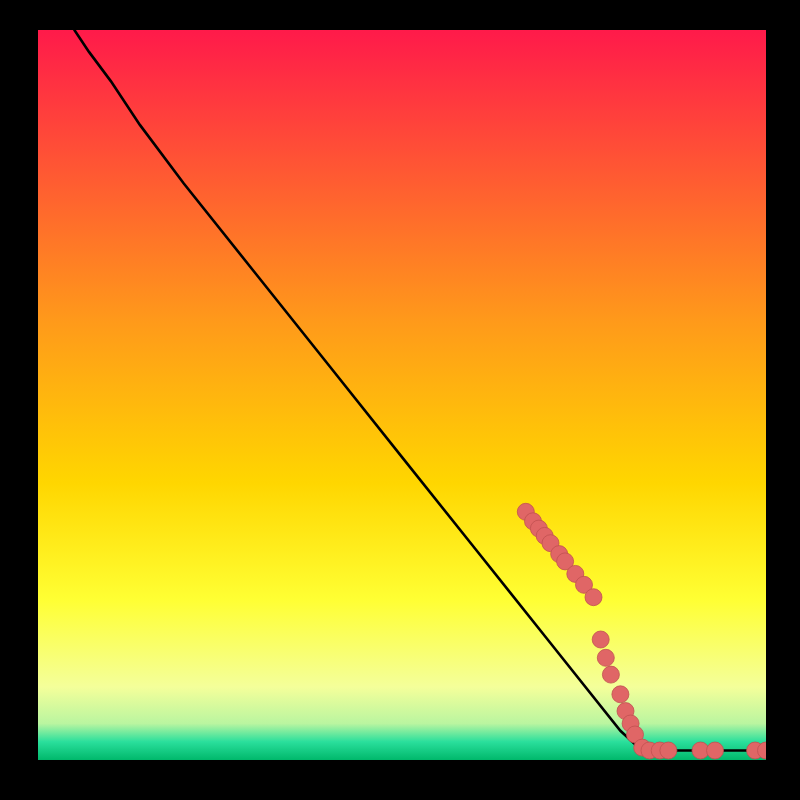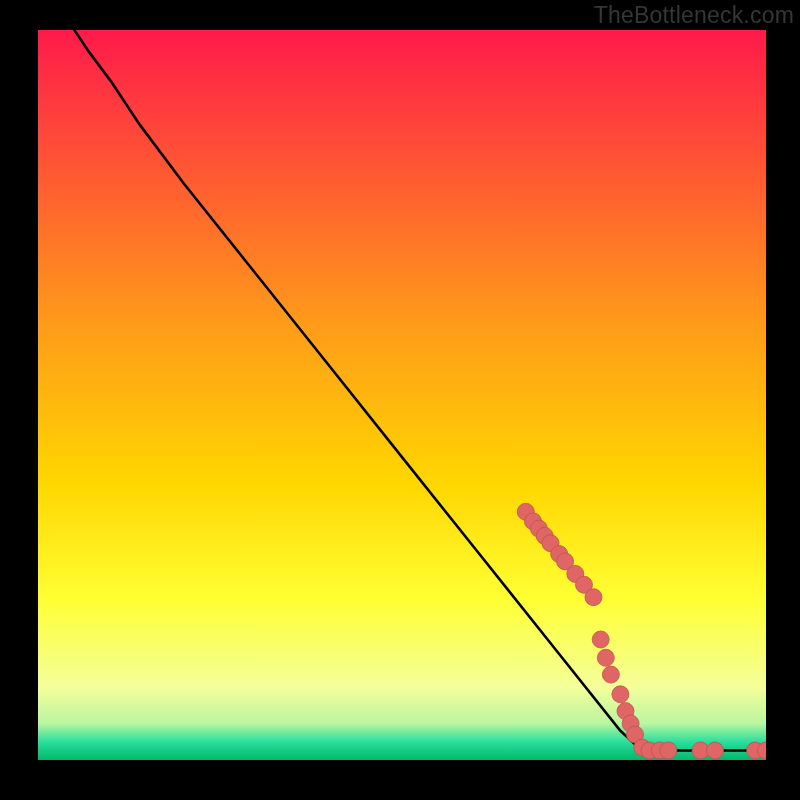--- a/index.html
+++ b/index.html
@@ -34,21 +34,20 @@
     height: 730px;
   }
   .plot svg {
     display: block;
   }
 </style>
 </head>
 <body>
 
 <div class="frame">
-  <div class="attribution">TheBottleneck.com</div>
 
   <div class="plot">
     <svg id="plot-svg" width="728" height="730" viewBox="0 0 728 730">
       <defs>
         <linearGradient id="bg-grad" x1="0" y1="0" x2="0" y2="1">
           <stop id="g0" offset="0%" stop-color="#ff1a4a"></stop>
           <stop id="g1" offset="40%" stop-color="#ff9a1a"></stop>
           <stop id="g2" offset="62%" stop-color="#ffd600"></stop>
           <stop id="g3" offset="78%" stop-color="#ffff33"></stop>
           <stop id="g4" offset="90%" stop-color="#f4ff9a"></stop>

